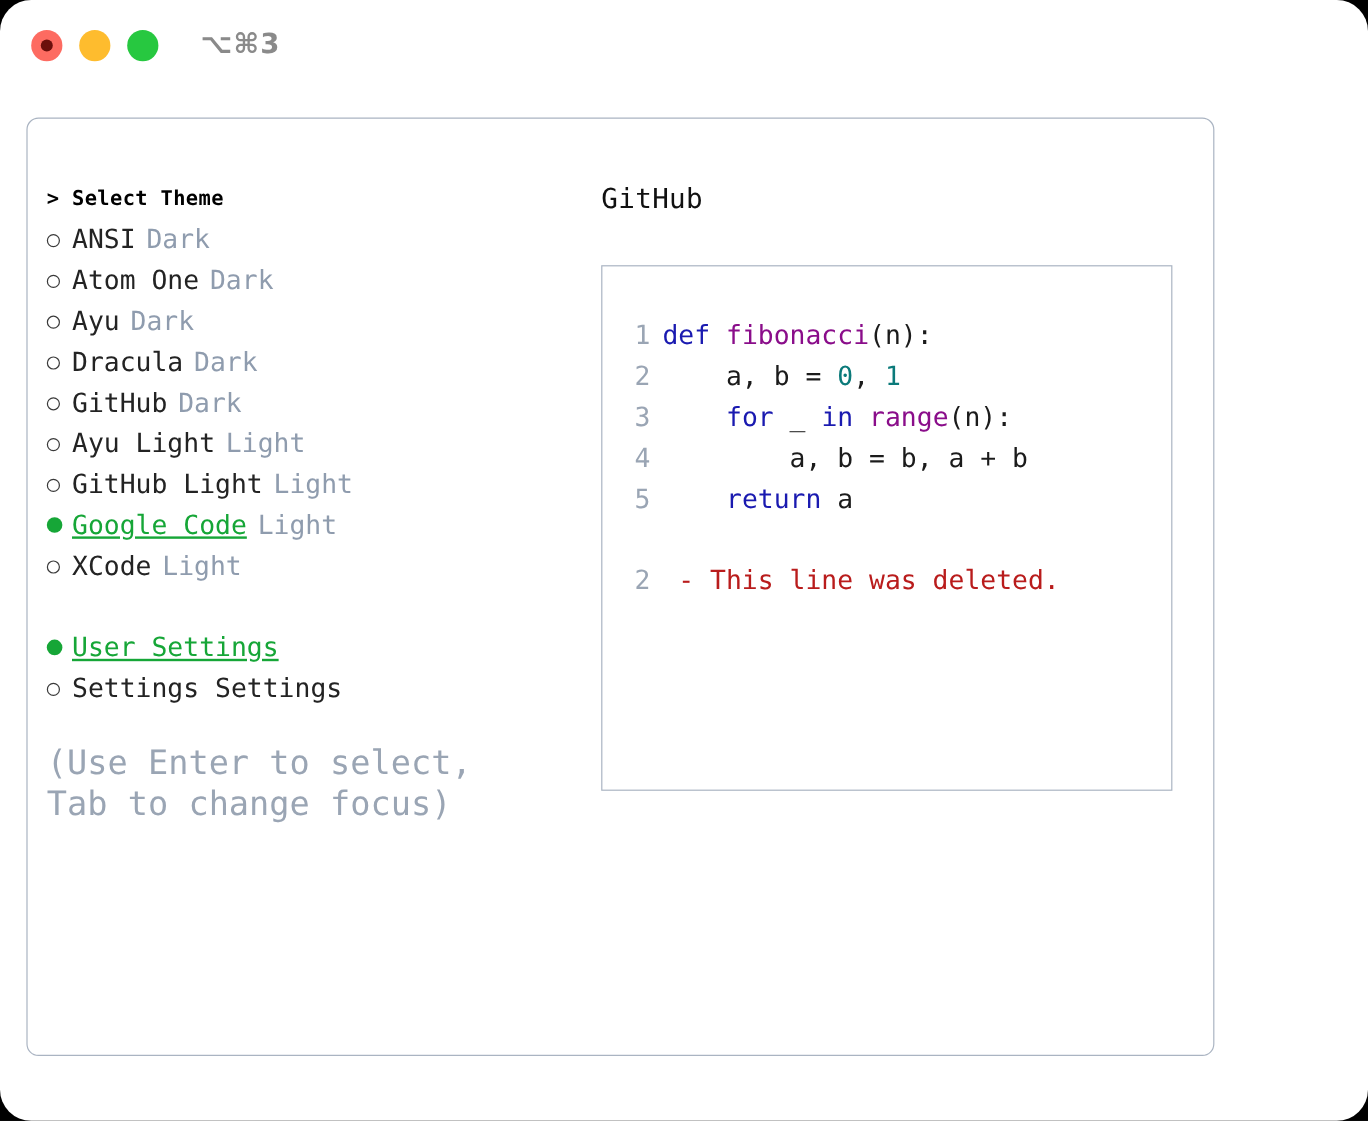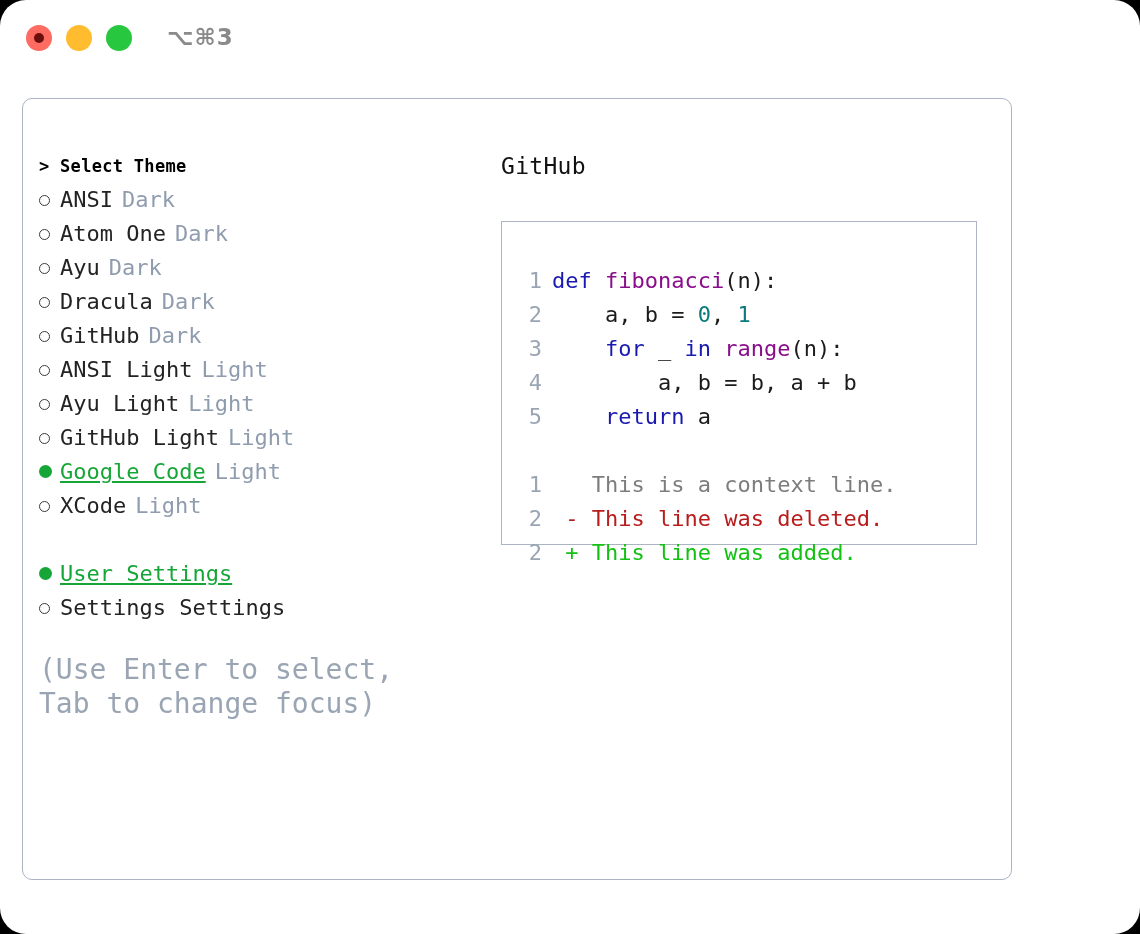--- a/index.html
+++ b/index.html
@@ -151,21 +151,21 @@
   #preview-title {
     font-size: 23px;
     color: #111111;
     height: 34px;
     line-height: 34px;
     letter-spacing: 0.3px;
   }
   #preview-box {
     margin-top: 38px;
     width: 476px;
-    height: 324px;
+    height: 438px;
     border: 1.5px solid #aab4c2;
     box-sizing: border-box;
     background: #ffffff;
     padding: 42px 16px 0 18px;
   }
   .code-line {
     font-size: 22px;
     line-height: 34px;
     white-space: pre;
   }
@@ -200,21 +200,20 @@
   <div id="panel">
 
     <div id="left-col">
       <div class="row header-row">&gt; Select Theme</div>
       <div id="theme-list">
           <div class="row"><span class="bullet"><span class="dot-hollow"></span></span><span class="theme-name">ANSI</span><span class="variant-tag">Dark</span></div>
           <div class="row"><span class="bullet"><span class="dot-hollow"></span></span><span class="theme-name">Atom One</span><span class="variant-tag">Dark</span></div>
           <div class="row"><span class="bullet"><span class="dot-hollow"></span></span><span class="theme-name">Ayu</span><span class="variant-tag">Dark</span></div>
           <div class="row"><span class="bullet"><span class="dot-hollow"></span></span><span class="theme-name">Dracula</span><span class="variant-tag">Dark</span></div>
           <div class="row"><span class="bullet"><span class="dot-hollow"></span></span><span class="theme-name">GitHub</span><span class="variant-tag">Dark</span></div>
-          <div class="row"><span class="bullet"><span class="dot-hollow"></span></span><span class="theme-name">ANSI Light</span><span class="variant-tag">Light</span></div>
           <div class="row"><span class="bullet"><span class="dot-hollow"></span></span><span class="theme-name">Ayu Light</span><span class="variant-tag">Light</span></div>
           <div class="row"><span class="bullet"><span class="dot-hollow"></span></span><span class="theme-name">GitHub Light</span><span class="variant-tag">Light</span></div>
           <div class="row selected"><span class="bullet"><span class="dot-filled"></span></span><span class="theme-name">Google Code</span><span class="variant-tag">Light</span></div>
           <div class="row"><span class="bullet"><span class="dot-hollow"></span></span><span class="theme-name">XCode</span><span class="variant-tag">Light</span></div>
         </div>
 
       <div class="spacer-row"></div>
 
       <div id="apply-list">
           <div class="row selected"><span class="bullet"><span class="dot-filled"></span></span><span class="theme-name">User Settings</span></div>
@@ -229,21 +228,19 @@
       <div id="preview-box">
         <div id="code-block">
             <div class="code-line"><span class="ln">1</span><span class="kw">def </span><span class="fn">fibonacci</span><span class="plain">(n):</span></div>
             <div class="code-line"><span class="ln">2</span><span class="plain">    a, b = </span><span class="num">0</span><span class="plain">, </span><span class="num">1</span></div>
             <div class="code-line"><span class="ln">3</span><span class="plain">    </span><span class="kw">for</span><span class="plain"> _ </span><span class="kw">in</span><span class="plain"> </span><span class="fn">range</span><span class="plain">(n):</span></div>
             <div class="code-line"><span class="ln">4</span><span class="plain">        a, b = b, a + b</span></div>
             <div class="code-line"><span class="ln">5</span><span class="plain">    </span><span class="kw">return</span><span class="plain"> a</span></div>
           </div>
         <div class="diff-gap"></div>
         <div id="diff-block">
-            <div class="code-line"><span class="ln">1</span><span class="ctx">   This is a context line.</span></div>
             <div class="code-line"><span class="ln">2</span><span class="del"> - This line was deleted.</span></div>
-            <div class="code-line"><span class="ln">2</span><span class="add"> + This line was added.</span></div>
           </div>
       </div>
     </div>
 
   </div>
 </div>
 
 </body></html>

